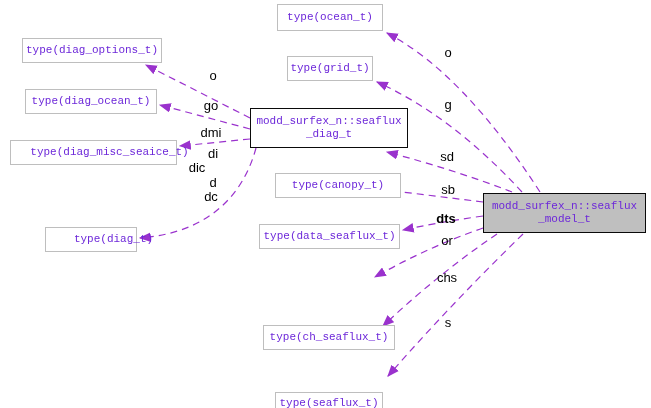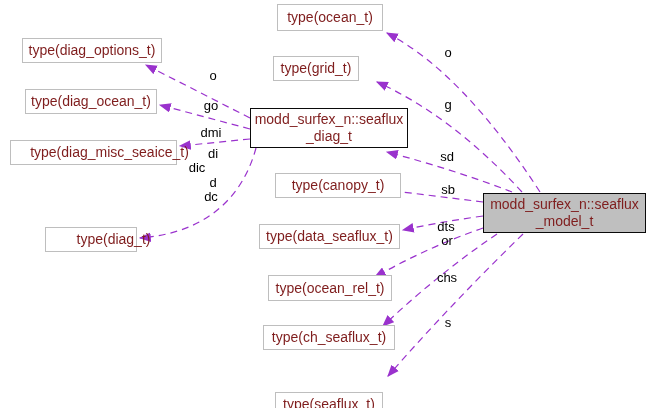--- a/index.html
+++ b/index.html
@@ -3,24 +3,24 @@
 <meta charset="utf-8">
 <style>
   html,body { margin:0; padding:0; background:#ffffff; }
   .stage {
     position:relative; width:651px; height:408px; background:#ffffff;
     font-family:"Liberation Sans", sans-serif; overflow:hidden;
   }
   .edges { position:absolute; left:0; top:0; width:651px; height:408px; }
   .node {
     position:absolute; box-sizing:border-box;
-    background:#ffffff; border:1px solid #bebebe; color:#7f1d1d;
-    font-size:14px; line-height:1.2;
+    background:#ffffff; border:1px solid #bebebe; color:#6d28d9;
+    font-size:11px; line-height:1.2;
     display:flex; flex-direction:column; align-items:center; justify-content:center;
-    text-align:center; white-space:nowrap;
+    text-align:center; white-space:nowrap;font-family:Liberation Mono, monospace;
   }
   .node.emphasis { border:1.5px solid #0a0a0a; }
   .node.current  { border:1.5px solid #0a0a0a; background:#bfbfbf; }
   .node span { display:block; }
   .edge-label {
     position:absolute; transform:translate(-50%,-50%);
     font-size:13px; color:#000000; white-space:nowrap;
   }
 </style>
 </head>
@@ -45,52 +45,51 @@
       <path d="M483,202 Q435,196 386,190" marker-end="url(#arr)"></path>
       <path d="M483,216 Q440,222 403,230" marker-end="url(#arr)"></path>
       <path d="M483,228 Q428,247 375,277" marker-end="url(#arr)"></path>
       <path d="M497,234 Q438,274 383,326" marker-end="url(#arr)"></path>
       <path d="M523,234 Q452,303 388,376" marker-end="url(#arr)"></path>
     </g>
   </svg>
 
   <div class="node" style="left:277px; top:4px;  width:106px; height:27px;">type(ocean_t)</div>
   <div class="node" style="left:22px;  top:38px; width:140px; height:25px;">type(diag_options_t)</div>
-  <div class="node" style="left:273px; top:56px; width:86px;  height:25px;">type(grid_t)</div>
+  <div class="node" style="left:287px; top:56px; width:86px;  height:25px;">type(grid_t)</div>
   <div class="node" style="left:25px;  top:89px; width:132px; height:25px;">type(diag_ocean_t)</div>
 
   <div class="node emphasis" style="left:250px; top:108px; width:158px; height:40px;">
     <span>modd_surfex_n::seaflux</span>
     <span>_diag_t</span>
   </div>
 
   <div class="node" style="left:10px;  top:140px; width:167px; height:25px;padding-left:32px;">type(diag_misc_seaice_t)</div>
   <div class="node" style="left:275px; top:173px; width:126px; height:25px;">type(canopy_t)</div>
 
   <div class="node current" style="left:483px; top:193px; width:163px; height:40px;">
     <span>modd_surfex_n::seaflux</span>
     <span>_model_t</span>
   </div>
 
   <div class="node" style="left:259px; top:224px; width:141px; height:25px;">type(data_seaflux_t)</div>
   <div class="node" style="left:45px;  top:227px; width:92px;  height:25px;padding-left:45px;">type(diag_t)</div>
-  <div class="node" style="left:268px; top:275px; width:124px; height:26px;">type(ocean_rel_t)</div>
   <div class="node" style="left:263px; top:325px; width:132px; height:25px;">type(ch_seaflux_t)</div>
   <div class="node" style="left:275px; top:372px; width:108px; height:24px;margin-top:20px;">type(seaflux_t)</div>
 
   <div class="edge-label" style="left:213px; top:75px;">o</div>
   <div class="edge-label" style="left:211px; top:105px;text-align:right;">go</div>
   <div class="edge-label" style="left:211px; top:132px;">dmi</div>
   <div class="edge-label" style="left:213px; top:153px;">di</div>
   <div class="edge-label" style="left:197px; top:167px;">dic</div>
   <div class="edge-label" style="left:213px; top:182px;">d</div>
   <div class="edge-label" style="left:211px; top:196px;">dc</div>
 
   <div class="edge-label" style="left:448px; top:52px;">o</div>
   <div class="edge-label" style="left:448px; top:104px;">g</div>
   <div class="edge-label" style="left:447px; top:156px;">sd</div>
   <div class="edge-label" style="left:448px; top:189px;">sb</div>
-  <div class="edge-label" style="left:446px; top:226px;">dts</div>
+  <div class="edge-label" style="left:446px; top:218px;font-weight:bold;">dts</div>
   <div class="edge-label" style="left:447px; top:240px;">or</div>
   <div class="edge-label" style="left:447px; top:277px;">chs</div>
   <div class="edge-label" style="left:448px; top:322px;">s</div>
 
 </div>
 
 </body></html>

